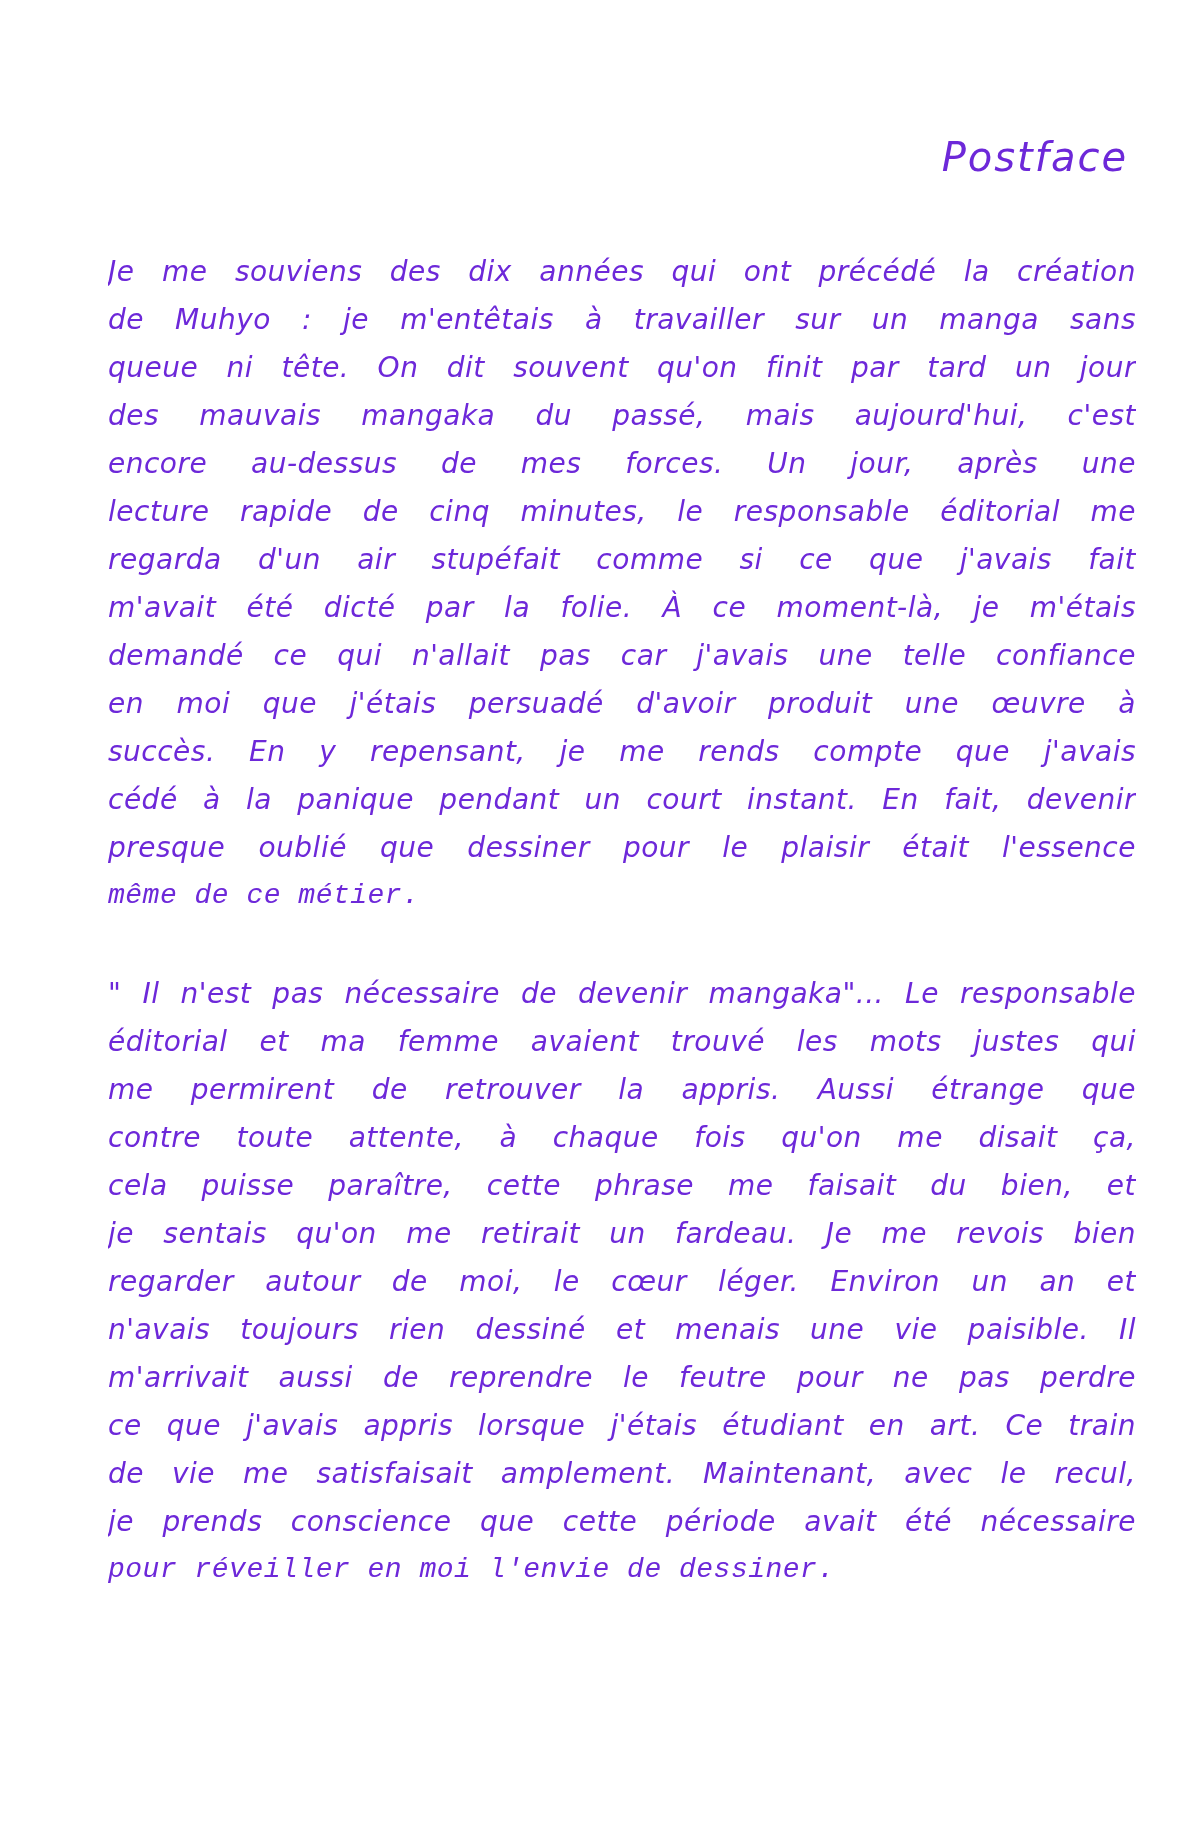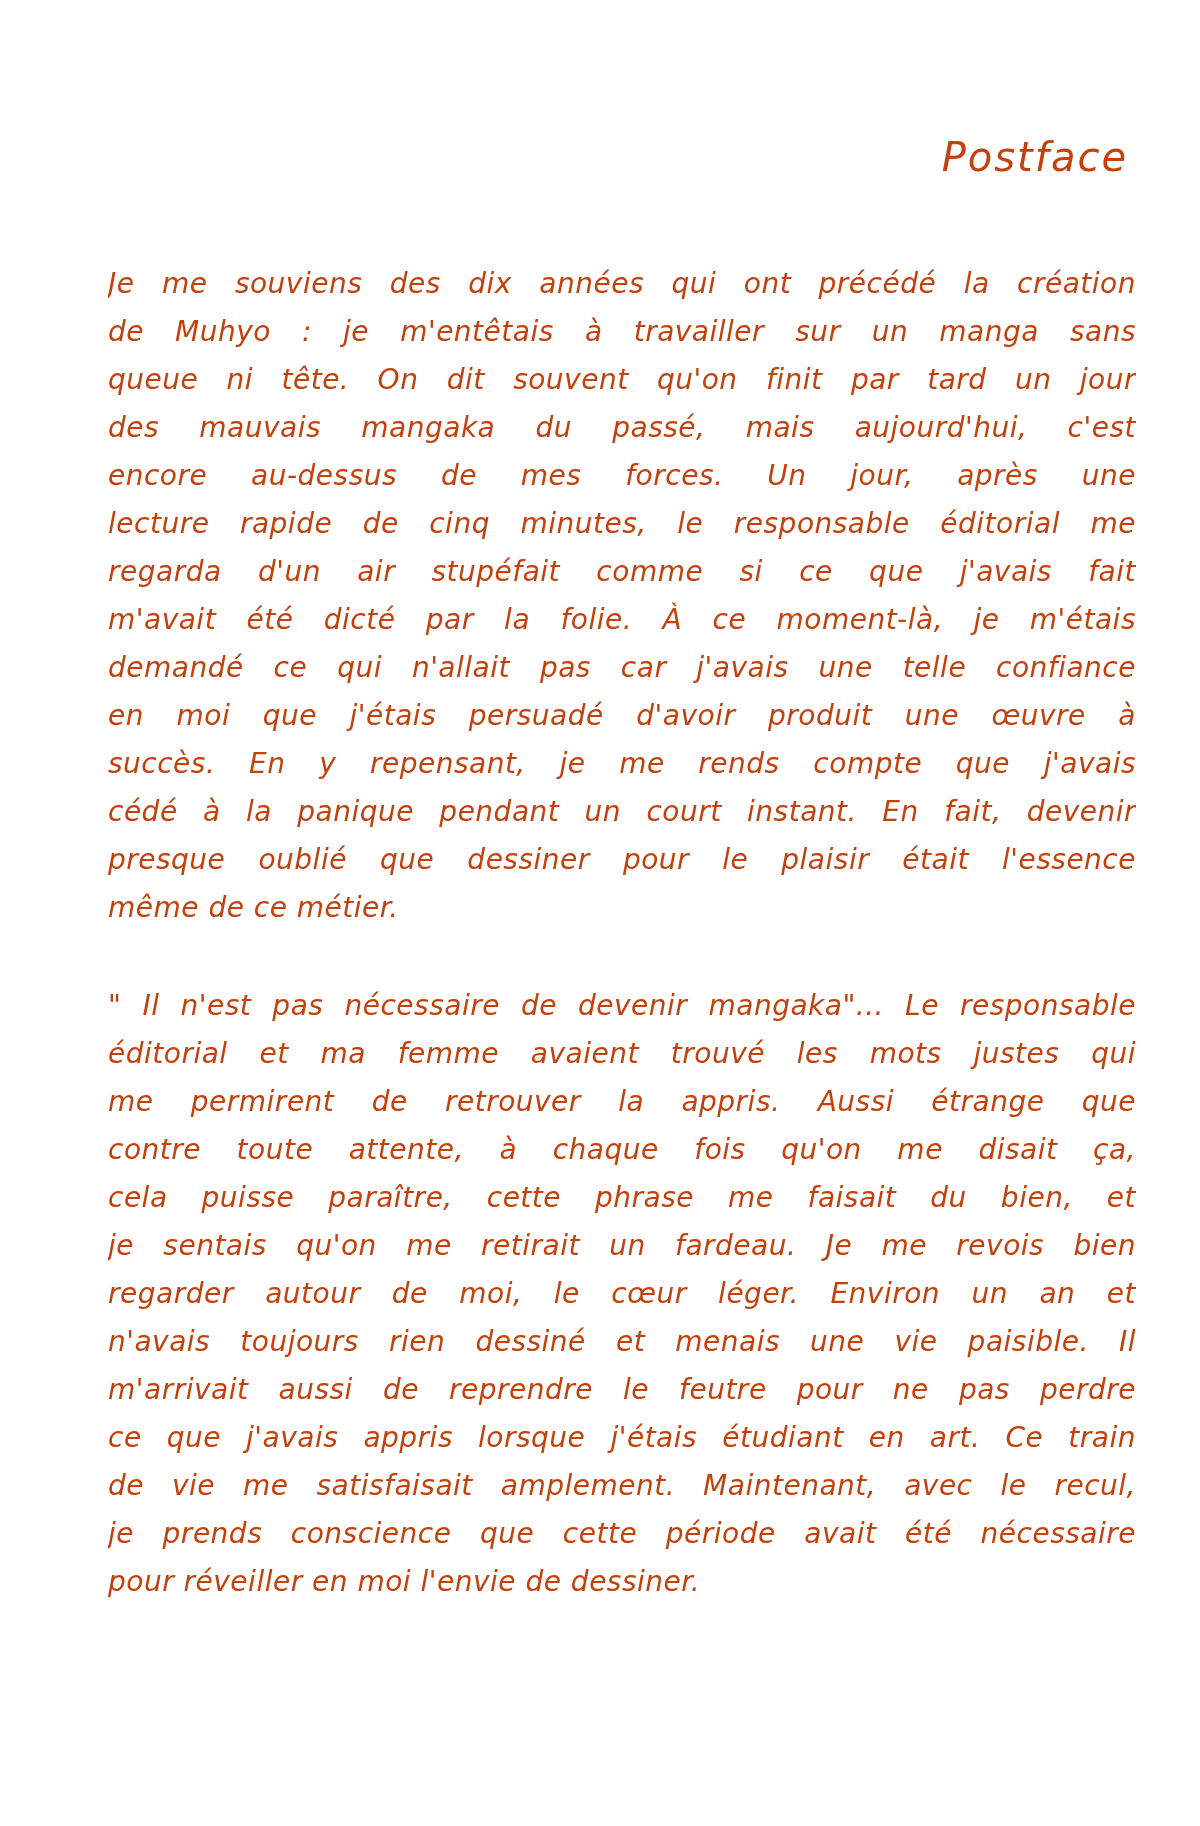--- a/index.html
+++ b/index.html
@@ -8,54 +8,55 @@
     padding: 0;
     background: #ffffff;
   }
   .page {
     position: relative;
     width: 1200px;
     height: 1826px;
     background: #ffffff;
     overflow: hidden;
     font-family: "DejaVu Sans", sans-serif;
-    color: #c2410c;
+    color: #6d28d9;
   }
   .page-title {
     position: absolute;
     top: 134px;
     right: 72px;
     font-size: 40px;
     font-style: italic;
     letter-spacing: 2px;
     white-space: nowrap;
   }
   .body-text {
     position: absolute;
-    top: 260px;
+    top: 248px;
     left: 108px;
     width: 1028px;
   }
   .paragraph + .paragraph {
     margin-top: 50px;
   }
   .line {
     height: 48px;
     line-height: 48px;
     font-size: 28px;
     font-style: italic;
     letter-spacing: 0.5px;
     white-space: normal;
     text-align: justify;
     text-align-last: justify;
     text-justify: inter-word;
     overflow: hidden;
   }
   .line.last {
     text-align-last: left;
+    font-family: Liberation Mono, monospace;
   }
 </style>
 </head>
 <body>
 
 <div class="page">
   <div class="page-title">Postface</div>
 
   <div class="body-text">
     <div class="paragraph">

